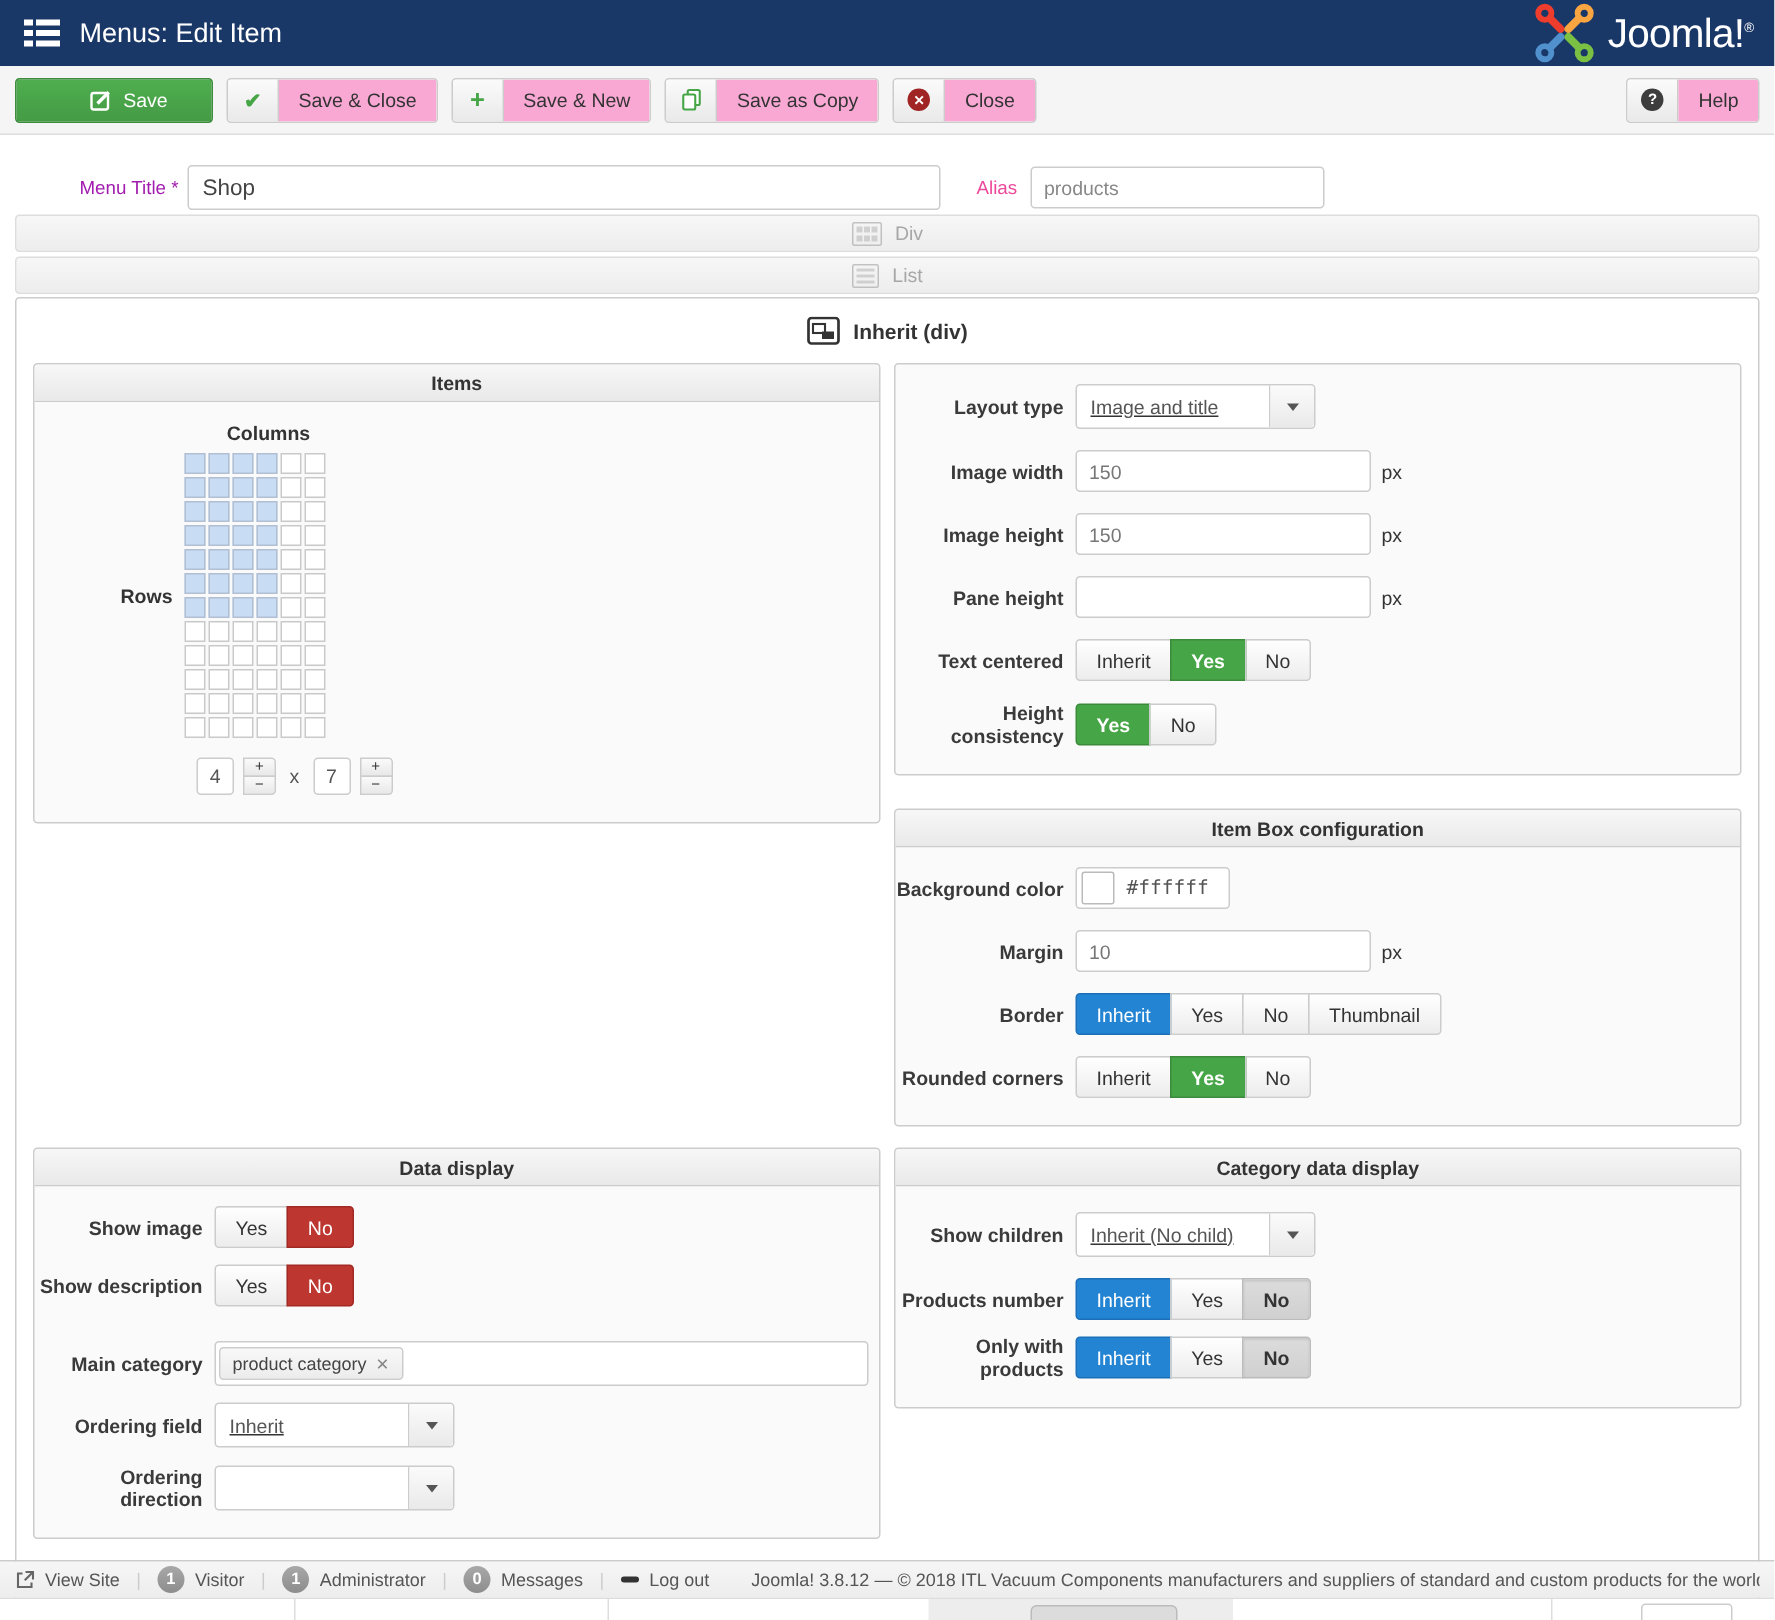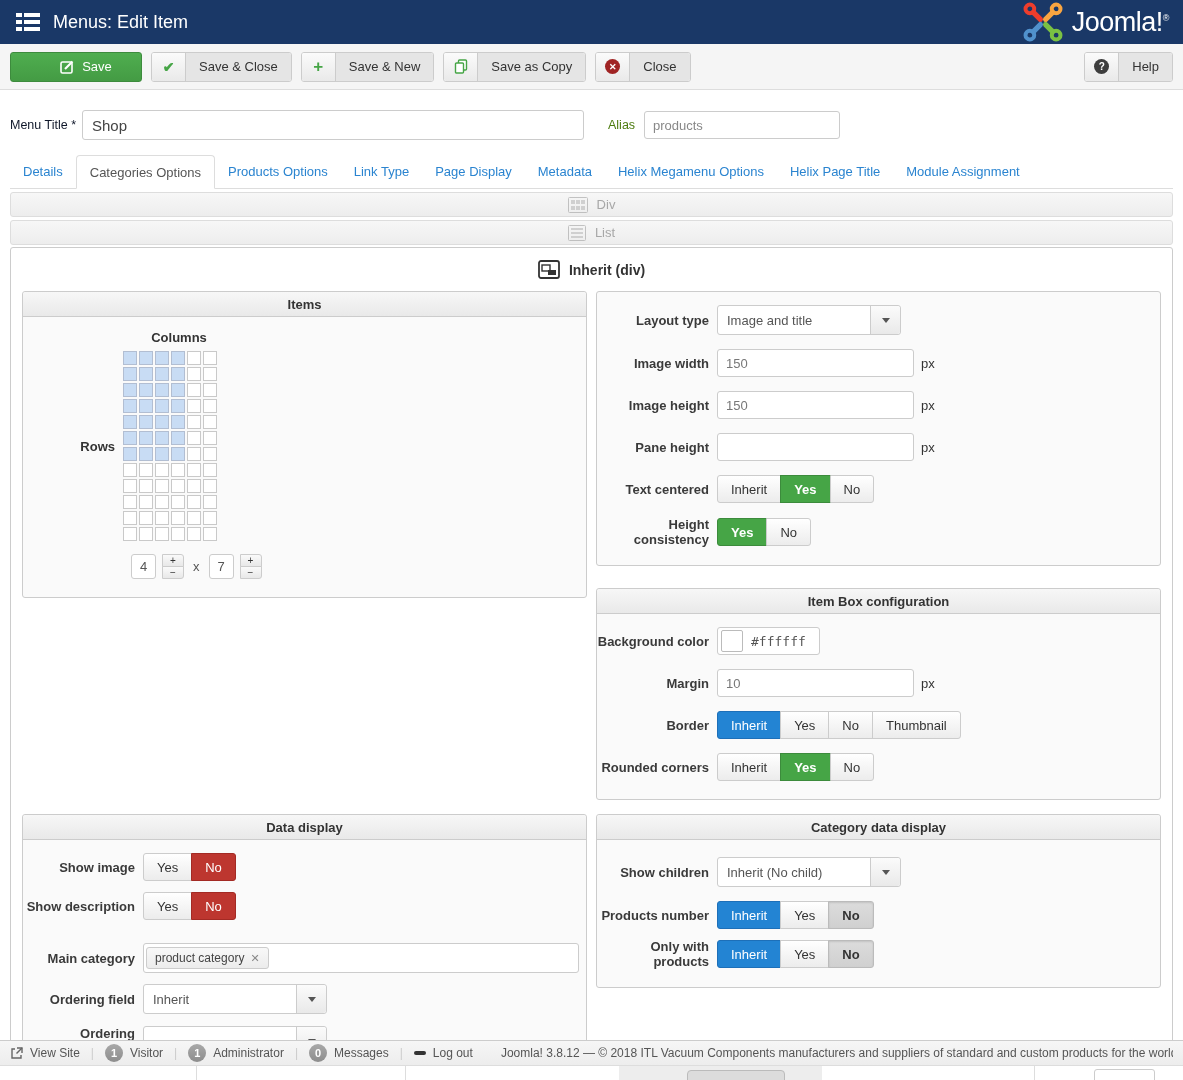--- a/index.html
+++ b/index.html
@@ -11,33 +11,33 @@
   .topbar .title { color:#fff; font-size:18px; font-weight:400; margin-left:13px; }
   .logo { margin-left:auto; display:flex; align-items:center; gap:8px; }
   .logo-text { color:#fff; font-size:27px; letter-spacing:-0.5px; }
   .logo-text sup { font-size:9px; vertical-align:super; }
 
   
   .toolbar { height:46px; background:#f5f5f5; border-bottom:1px solid #ddd; display:flex; align-items:center; padding:0 10px; gap:9px; }
   .btn-save { width:132px; height:30px; background:linear-gradient(#4fae4f,#449b44); border:1px solid #3d8b3d; border-radius:3px; display:flex; align-items:center; justify-content:center; gap:8px; color:#fff; font-size:13px; cursor:pointer;padding-left:20px; }
   .split { display:flex; height:30px; border:1px solid #ccc; border-radius:3px; overflow:hidden; background:#fff; cursor:pointer; }
   .split .seg-icon { width:34px; background:linear-gradient(#fbfbfb,#e9e9e9); border-right:1px solid #ccc; display:flex; align-items:center; justify-content:center; }
-  .split .seg-text { padding:0 13px; display:flex; align-items:center; font-size:13px; color:#333; background:#e5e5e5; }
+  .split .seg-text { padding:0 13px; display:flex; align-items:center; font-size:13px; color:#333; background:#f9a8d4; }
   .toolbar .spacer { flex:1; }
   .icon-check { color:#46a546; font-size:14px; font-weight:bold; }
   .icon-plus { color:#46a546; font-size:17px; font-weight:bold; line-height:1; }
   .icon-close-circle { width:15px; height:15px; border-radius:50%; background:#a02424; color:#fff; font-size:9px; font-weight:bold; display:flex; align-items:center; justify-content:center; }
   .icon-help-circle { width:15px; height:15px; border-radius:50%; background:#3d3d3d; color:#fff; font-size:10px; font-weight:bold; display:flex; align-items:center; justify-content:center; }
 
   
   .content { background:#fff; padding:0 10px; }
   .title-row { padding-top:20px; display:flex; align-items:center; }
-  .title-row .lbl { width:72px; font-size:12.5px; color:#0f172a; }
+  .title-row .lbl { width:72px; font-size:12.5px; color:#a21caf;margin-left:43px; }
   .in-shop { width:502px; height:30px; border:1px solid #ccc; border-radius:3px; padding:0 9px; font-size:15px; color:#444; font-family:"Liberation Sans",sans-serif; }
-  .title-row .lbl-alias { margin-left:24px; width:36px; font-size:12.5px; color:#4d7c0f; }
+  .title-row .lbl-alias { margin-left:24px; width:36px; font-size:12.5px; color:#ec4899; }
   .in-alias { width:196px; height:28px; border:1px solid #ccc; border-radius:3px; padding:0 8px; font-size:13px; color:#888; font-family:"Liberation Sans",sans-serif; }
 
   .tabs { margin-top:15px; display:flex; border-bottom:1px solid #ddd; }
   .tab { padding:9px 13px 8px; font-size:13px; color:#2a84d0; text-decoration:none; cursor:pointer; white-space:nowrap; }
   .tab.active { background:#fff; border:1px solid #ddd; border-bottom:1px solid #fff; margin-bottom:-1px; border-radius:4px 4px 0 0; color:#555; cursor:default; }
 
   .acc-bar { height:25px; margin-top:3px; background:linear-gradient(#f7f7f7,#ededed); border:1px solid #ddd; border-radius:3px; display:flex; align-items:center; justify-content:center; gap:9px; color:#a7a7a7; cursor:pointer; }
   .acc-bar:first-of-type { margin-top:18px; }
   .inherit-panel { margin-top:2px; border:1px solid #ccc; border-radius:3px; background:#fff; height:880px; padding:9px 11px; }
   .inherit-head { display:flex; align-items:center; justify-content:center; gap:9px; padding:3px 0 12px; font-weight:bold; font-size:14px; color:#333; }
@@ -45,21 +45,21 @@
   .row2 { display:flex; gap:9px; align-items:flex-start; margin-bottom:14px; }
   .colw { width:566px; }
   .panel { border:1px solid #ccc; border-radius:3px; background:#fafafa; }
   .panel-head { height:25px; background:linear-gradient(#f7f7f7,#e9e9e9); border-bottom:1px solid #ccc; border-radius:3px 3px 0 0; display:flex; align-items:center; justify-content:center; font-weight:bold; font-size:13px; color:#333; }
   .panel-body { padding:13px 0 18px; }
   .frow { display:flex; align-items:center; margin-bottom:14px; }
   .frow:last-child { margin-bottom:0; }
   .flabel { width:120px; padding-right:8px; text-align:right; font-weight:bold; font-size:13px; color:#3a3a3a; flex:none; }
   .unit { margin-left:7px; color:#333; }
 
-  .selectbox { display:flex; height:30px; width:184px; border:1px solid #ccc; border-radius:3px; background:#fff; cursor:pointer; }
+  .selectbox { display:flex; height:30px; width:160px; border:1px solid #ccc; border-radius:3px; background:#fff; cursor:pointer;text-decoration:underline; }
   .selectbox .sval { flex:1; display:flex; align-items:center; padding:0 9px; color:#555; overflow:hidden; white-space:nowrap; }
   .selectbox .scaret { width:30px; border-left:1px solid #ccc; background:linear-gradient(#fbfbfb,#e9e9e9); display:flex; align-items:center; justify-content:center; border-radius:0 3px 3px 0; }
   .caret { width:0; height:0; border-left:4px solid transparent; border-right:4px solid transparent; border-top:5px solid #555; }
 
   .tin { height:28px; width:197px; border:1px solid #ccc; border-radius:3px; padding:0 8px; font-size:13px; color:#777; font-family:"Liberation Sans",sans-serif; background:#fff; }
 
   .tg { display:flex; }
   .tbtn { height:28px; padding:0 13px; background:linear-gradient(#ffffff,#ececec); border:1px solid #ccc; display:flex; align-items:center; font-size:13px; color:#333; cursor:pointer; margin-left:-1px; }
   .tbtn:first-child { border-radius:3px 0 0 3px; margin-left:0; }
   .tbtn:last-child { border-radius:0 3px 3px 0; }
@@ -201,31 +201,20 @@
 
 <div class="content">
 
   <div class="title-row">
     <span class="lbl">Menu Title *</span>
     <input class="in-shop" value="Shop" style="">
     <span class="lbl-alias">Alias</span>
     <input class="in-alias" value="products" style="">
   </div>
 
-  <nav class="tabs">
-    <a class="tab">Details</a>
-    <a class="tab active">Categories Options</a>
-    <a class="tab">Products Options</a>
-    <a class="tab">Link Type</a>
-    <a class="tab">Page Display</a>
-    <a class="tab">Metadata</a>
-    <a class="tab">Helix Megamenu Options</a>
-    <a class="tab">Helix Page Title</a>
-    <a class="tab">Module Assignment</a>
-  </nav>
 
   <div class="acc-bar">
     <span class="acc-ico" style="display:flex">
       <svg width="20" height="16" viewBox="0 0 20 16">
           <rect x="0.5" y="0.5" width="19" height="15" rx="1" fill="none" stroke="#999"></rect>
           <g fill="#b5b5b5">
             <rect x="3" y="3" width="4" height="4"></rect>
             <rect x="8" y="3" width="4" height="4"></rect>
             <rect x="13" y="3" width="4" height="4"></rect>
             <rect x="3" y="9" width="4" height="4"></rect>

